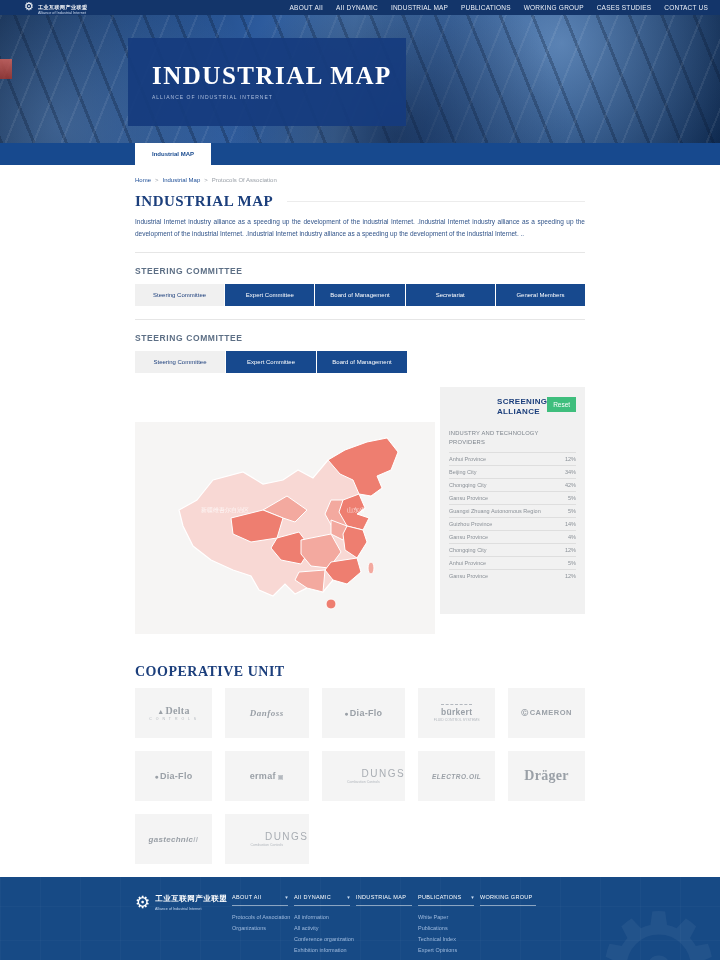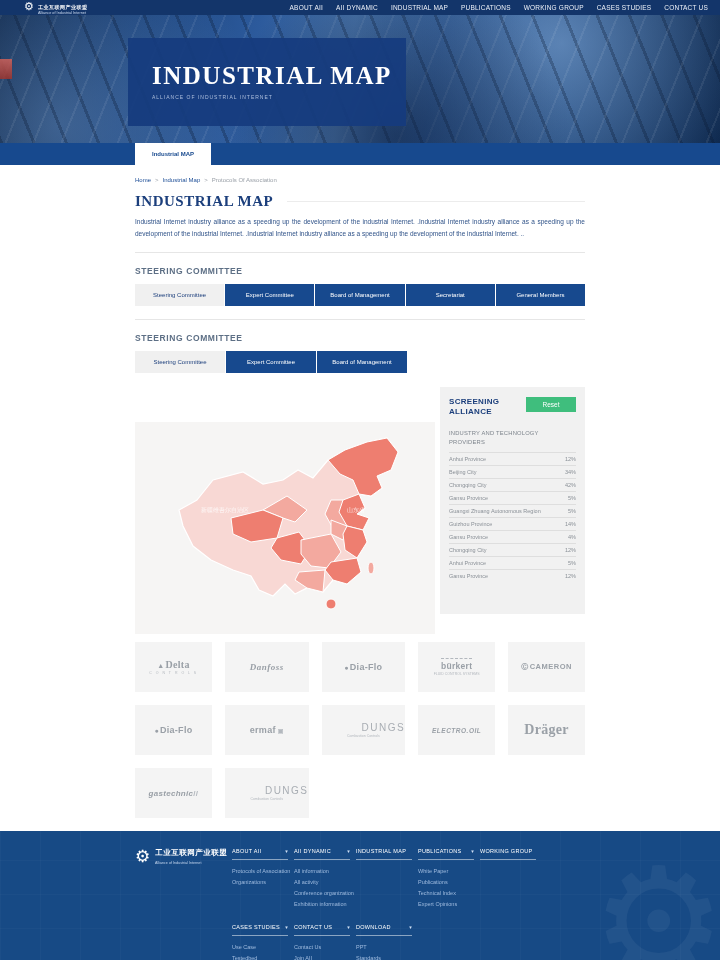--- a/index.html
+++ b/index.html
@@ -64,21 +64,21 @@
   
   .main-row { display:flex; gap:5px; margin-top:14px; align-items:flex-start; }
   .map-box { width:300px; height:212px; background:#f6f5f4; margin-top:35px; }
   .map-box svg { width:100%; height:100%; }
   .map-base { fill:#f8d8d4; stroke:#fff; stroke-width:1.2; }
   .p-dark { fill:#ee7e70; stroke:#fff; stroke-width:1; cursor:pointer; }
   .p-mid  { fill:#f3a99f; stroke:#fff; stroke-width:1; cursor:pointer; }
   .map-label { fill:#fff; opacity:.8; font-size:6px; }
 
   .panel { width:145px; height:227px; background:#f1f1f1; padding:10px 9px; }
-  .panel-head { display:flex; justify-content:space-between; align-items:flex-start; }
+  .panel-head { display:flex; justify-content:space-between; align-items:flex-start;margin-left:48px; }
   .panel-title { color:#1c3f7c; font-size:8px; font-weight:bold; line-height:1.25; letter-spacing:.3px; }
   .reset-btn { background:#3fbe7d; color:#fff; border:none; font-size:6.5px; width:50px; height:15px; cursor:pointer; font-family:inherit; }
   .panel-sub { margin-top:12px; color:#7e858d; font-size:5.8px; line-height:1.5; letter-spacing:.2px; padding-bottom:5px; }
   .srow { display:flex; justify-content:space-between; align-items:center; border-top:1px solid #dedede; height:13px; }
   .srow span { color:#8a9097; font-size:5.5px; }
 
   
   .coop-title { margin-top:30px; color:#1c3f7c; font-family:"Liberation Serif", serif; font-weight:bold; font-size:14px; letter-spacing:.5px; }
   .logo-grid { margin-top:8px; display:grid; grid-template-columns:repeat(5,1fr); gap:13px; }
   .cell { background:#f4f4f4; height:50px; display:flex; flex-direction:column; align-items:center; justify-content:center; cursor:pointer; color:#9aa0a7; }
@@ -272,20 +272,21 @@
           <span>Anhui Province</span>
             <span>5%</span>
         </div>
         <div class="srow">
           <span>Gansu Province</span>
             <span>12%</span>
         </div>
       </aside>
     </div>
 
+    <h2 class="coop-title">COOPERATIVE UNIT</h2>
     <div class="logo-grid">
       <div class="cell delta">
         <span class="lg-main"><span class="tri">▲</span><span>Delta</span></span>
         <span class="lg-sub">C O N T R O L S</span>
       </div>
       <div class="cell danfoss">
         <span class="lg-main">Danfoss</span>
       </div>
       <div class="cell diaflo">
         <span class="lg-main"><span class="dot">●</span><span>Dia-Flo</span></span>

